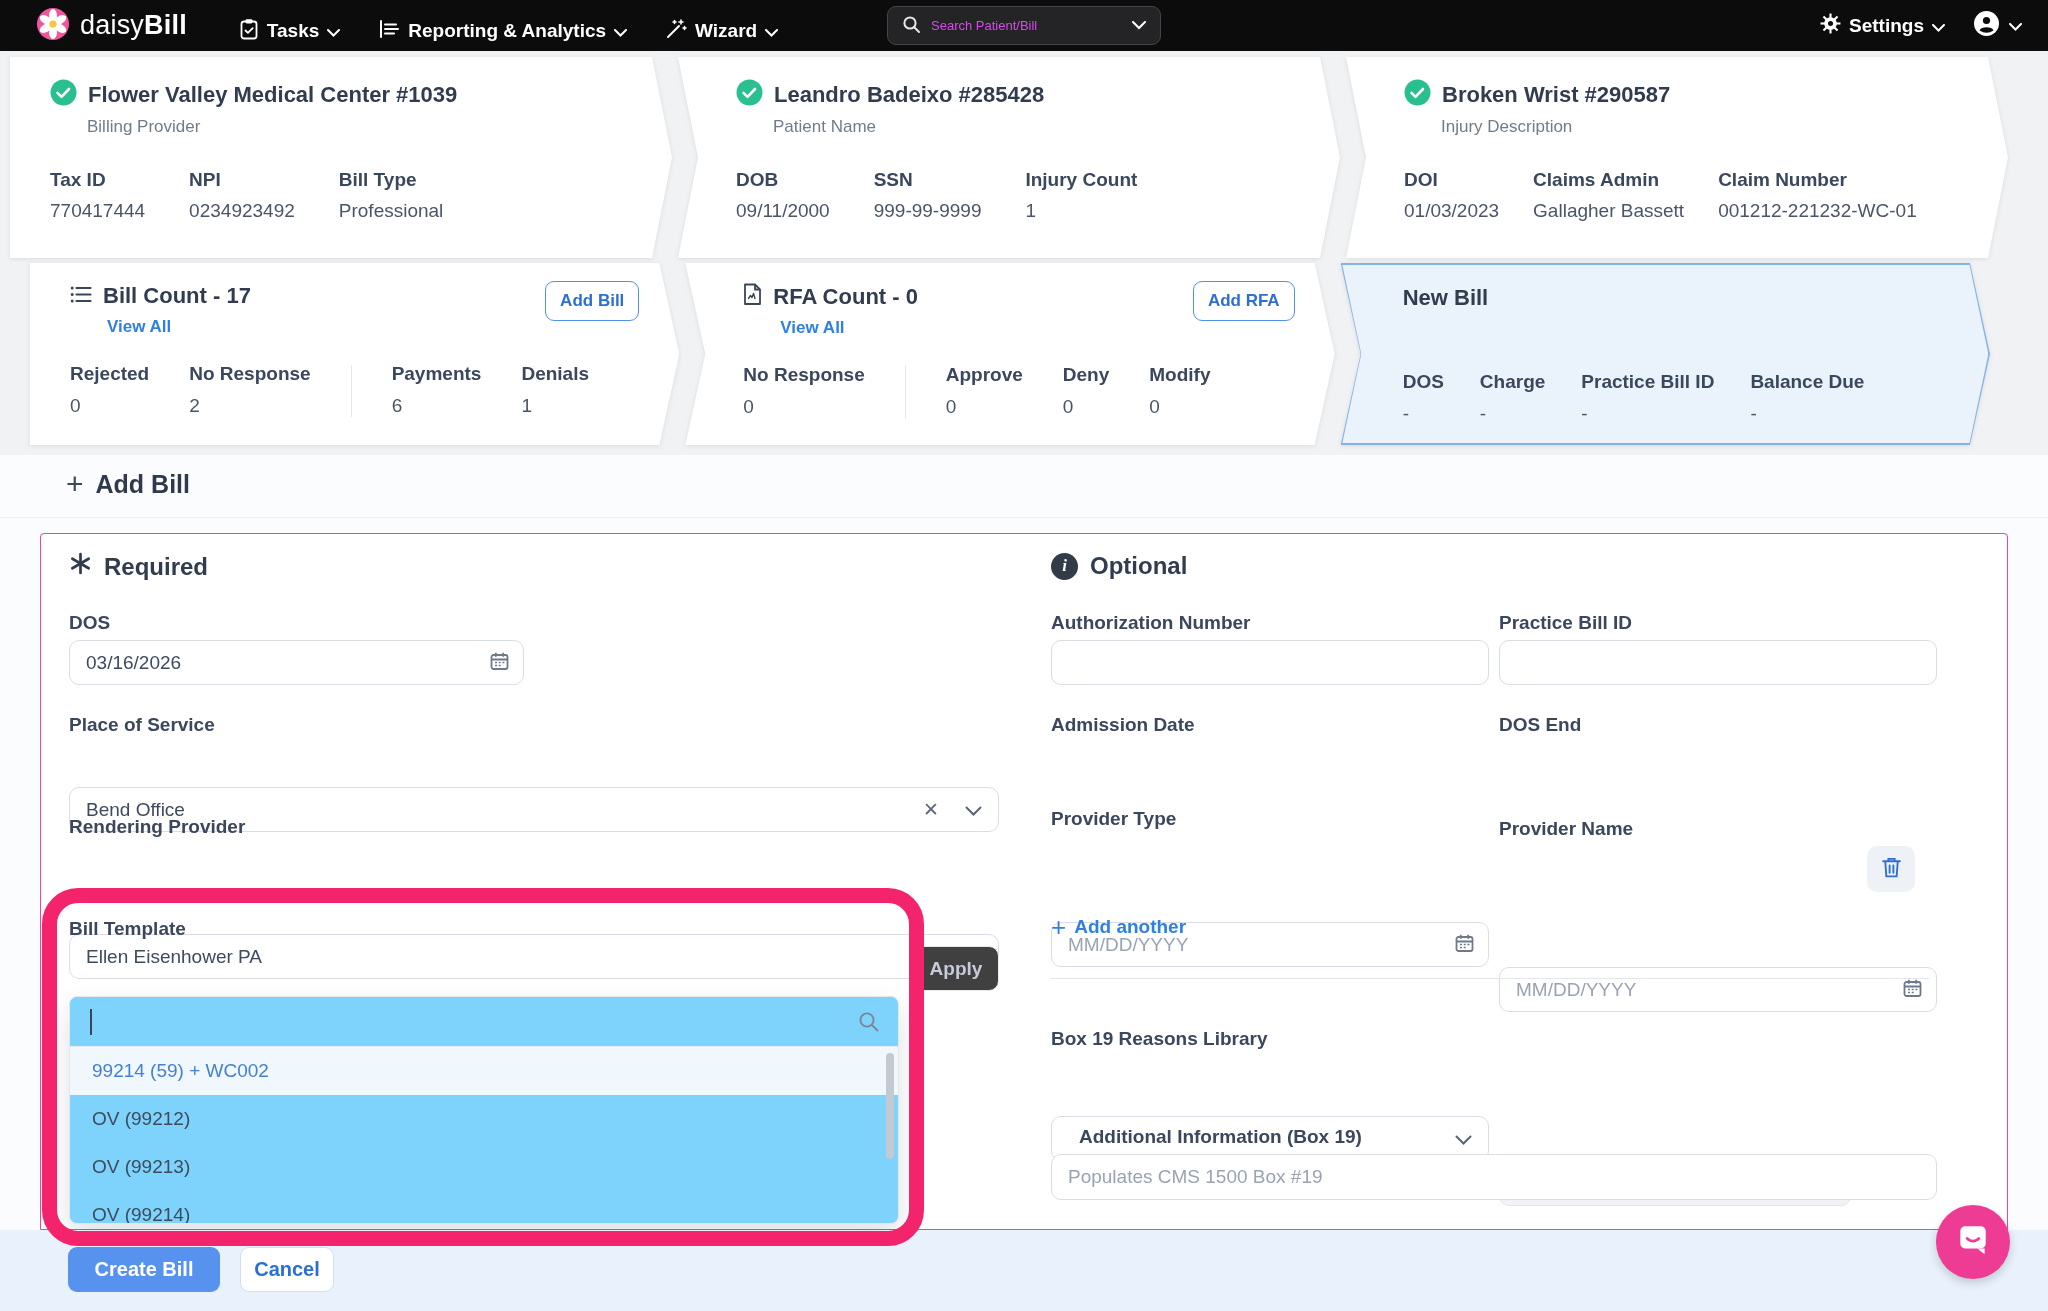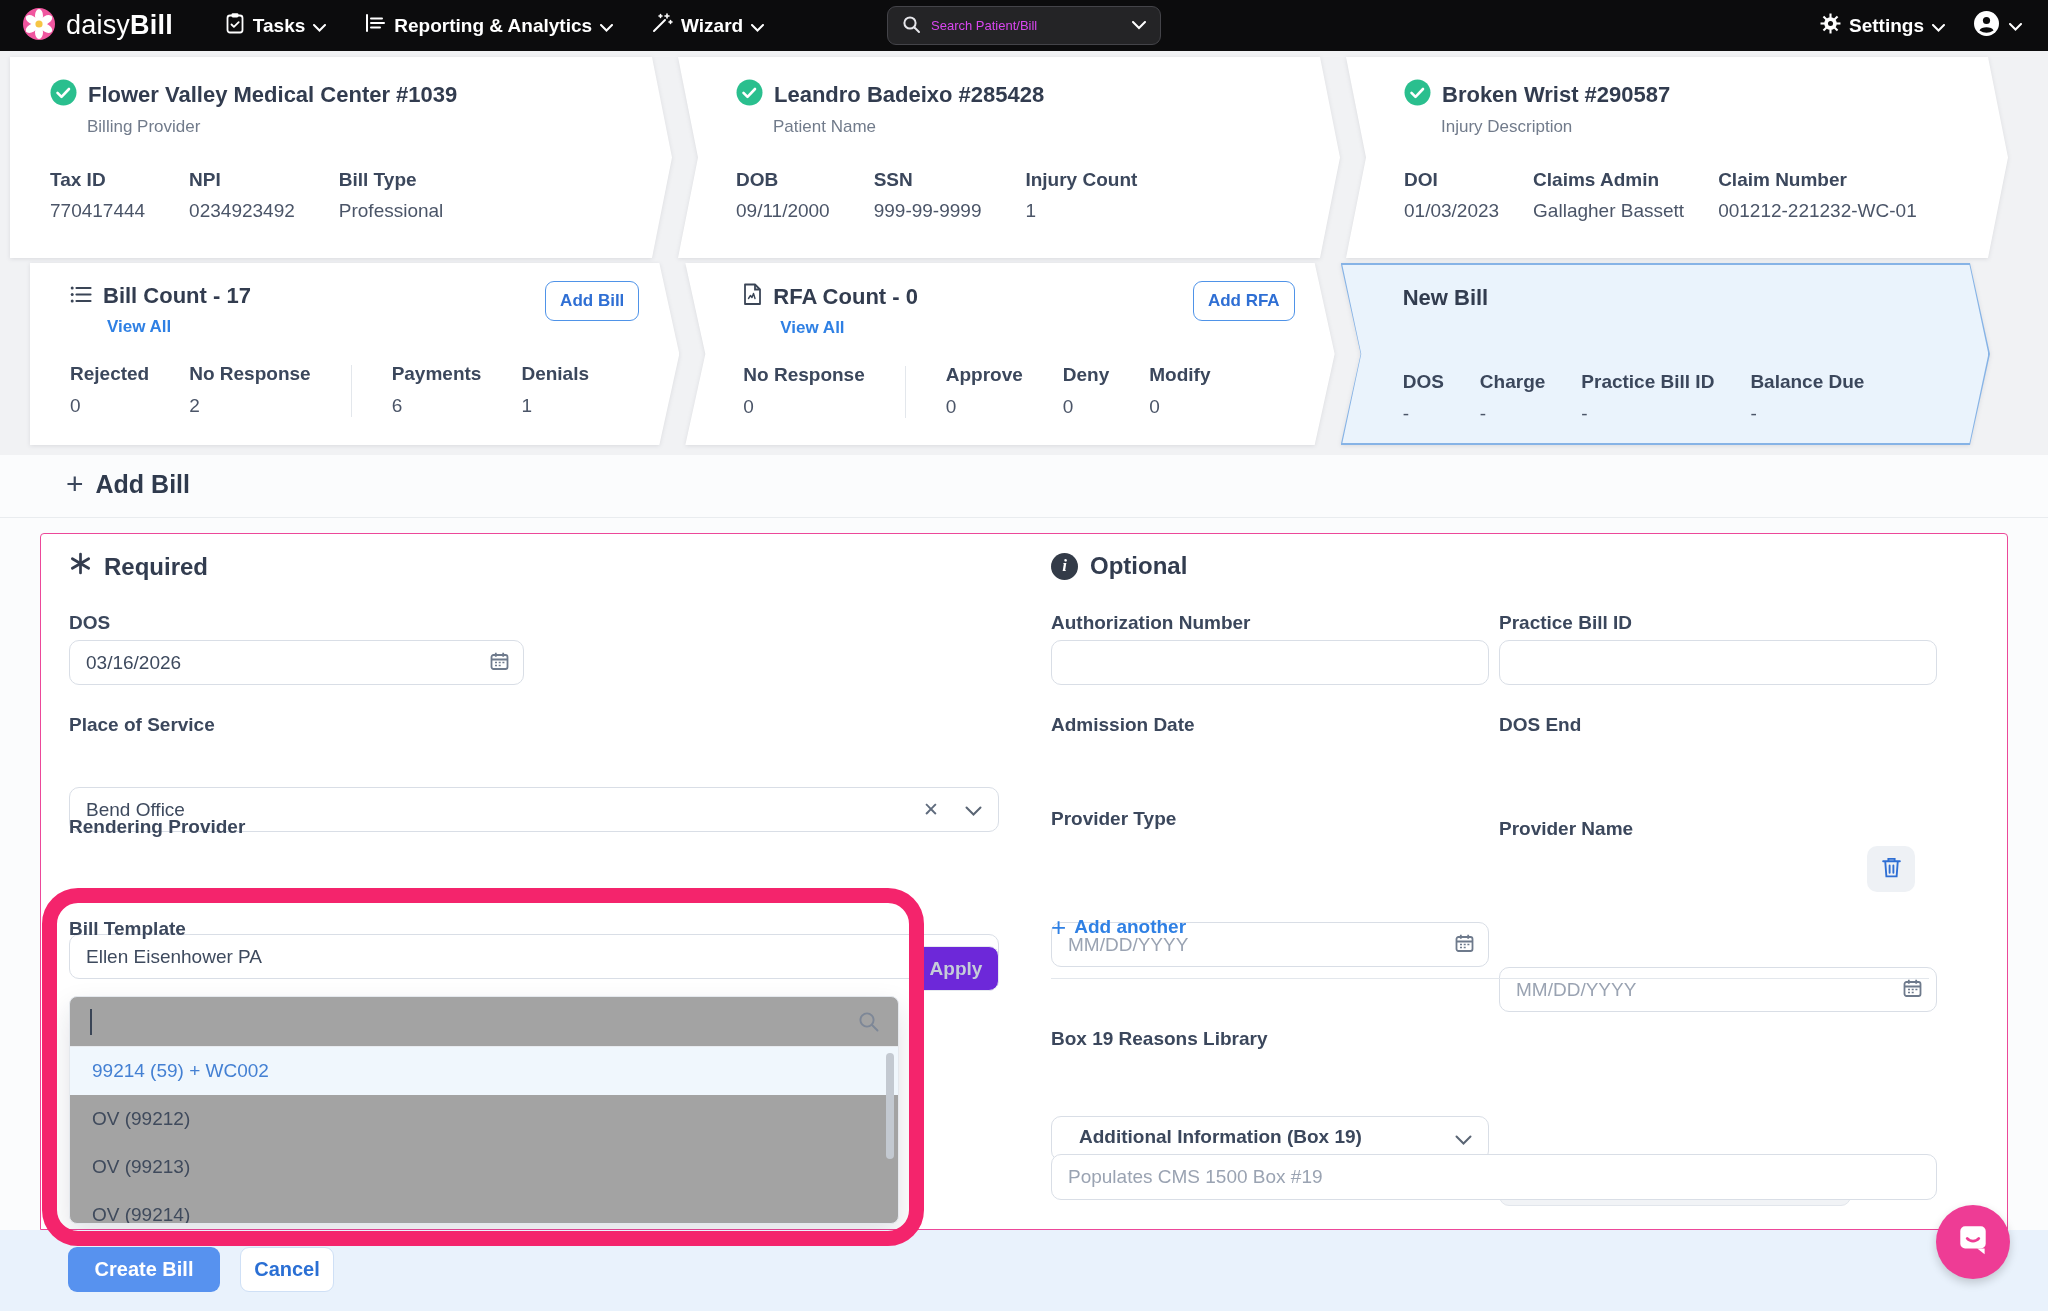--- a/index.html
+++ b/index.html
@@ -4,21 +4,21 @@
 <title>daisyBill — Add Bill</title>
 <style>
   * { margin:0; padding:0; box-sizing:border-box; }
   html,body { width:2048px; height:1311px; }
   body {
     font-family:"Liberation Sans","DejaVu Sans",sans-serif;
     background:#f1f2f4; position:relative; overflow:hidden; color:#3b475c;
   }
   
   .nav { position:absolute; left:0; top:0; width:100%; height:51px; background:#0c0c0d; display:flex; align-items:center; z-index:20; }
-  .nav-left { display:flex; align-items:center; gap:12px; padding-left:22px; }
+  .nav-left { display:flex; align-items:flex-end; gap:12px; padding-left:36px; }
   .brand { display:flex; align-items:center; gap:10px; cursor:pointer; }
   .brand-text { font-size:27px; color:#fff; letter-spacing:.2px; }
   .brand-text .light { font-weight:400; } .brand-text .bold { font-weight:700; }
   .nav-menu { display:flex; align-items:center; gap:38px; margin-left:40px; }
   .nav-item { display:flex; align-items:center; gap:8px; color:#fff; font-size:19px; font-weight:700; cursor:pointer; }
   .chev { display:inline-block; }
   .search-pill { position:absolute; left:50%; top:6px; transform:translateX(-50%); width:274px; height:39px;
     background:#242426; border:1px solid #444449; border-radius:9px; display:flex; align-items:center; gap:10px; padding:0 14px; cursor:pointer; }
   .search-pill span { color:#d946ef; font-size:13px; }
   .nav-right { position:absolute; right:26px; top:0; height:100%; display:flex; align-items:center; gap:28px;justify-content:space-between; }
@@ -79,28 +79,28 @@
   input.tbox { width:100%; outline:none; font-family:inherit; }
   input::placeholder { color:#9aa3b2; }
   .iconbox { position:relative; }
   .iconbox .cal { position:absolute; right:14px; top:50%; transform:translateY(-50%); cursor:pointer; }
   .selbox { background:#fff; border:1px solid #d9dee6; border-radius:10px; height:45px; display:flex; align-items:center; padding:0 16px; font-size:19px; color:#3e4a5e; cursor:pointer; position:relative; }
   .selbox .grow { flex:1; }
   .selbox .clear { color:#5f6b7d; font-size:19px; margin-right:26px; cursor:pointer; }
   .selbox.focus { border:2px solid #4f93e8; }
   .placeholder { color:#9aa3b2; }
   .selbox.disabled { background:#f1f3f6; border-color:#e2e6ec; }
-  .applybtn { background:#6d28d9; border:1px solid #e6eaef; border-radius:10px; color:#c5ccd8; font-size:19px; font-weight:700; font-family:inherit; cursor:default; }
+  .applybtn { background:#404040; border:1px solid #e6eaef; border-radius:10px; color:#c5ccd8; font-size:19px; font-weight:700; font-family:inherit; cursor:default; }
   .linkblue { color:#2f80e4; font-size:19px; font-weight:700; cursor:pointer; display:flex; align-items:center; gap:8px; }
   .divider { height:1px; background:#e3e7ec; }
   .trashbtn { background:#eef1f5; border:none; border-radius:10px; display:flex; align-items:center; justify-content:center; cursor:pointer; }
   .infoc { width:27px; height:27px; border-radius:50%; background:#333b48; color:#fff; display:flex; align-items:center; justify-content:center; font-size:17px; font-weight:700; font-style:italic; font-family:"Liberation Serif","DejaVu Serif",serif; }
 
   
-  .dropdown { background:#a3a3a3; border:1px solid #e4e8ed; border-radius:8px; box-shadow:0 12px 28px rgba(23,34,59,.13); overflow:hidden; z-index:10; }
+  .dropdown { background:#7dd3fc; border:1px solid #e4e8ed; border-radius:8px; box-shadow:0 12px 28px rgba(23,34,59,.13); overflow:hidden; z-index:10; }
   .dd-search { height:50px; border-bottom:1px solid #e8ebef; position:relative; }
   .dd-caret { position:absolute; left:20px; top:12px; width:2px; height:26px; background:#3a4556; }
   .dd-mag { position:absolute; right:18px; top:13px; }
   .dd-opt { height:48px; display:flex; align-items:center; padding:0 22px; font-size:19px; color:#3f4a5c; cursor:pointer; }
   .dd-opt.hl { background:#f0f7fd; color:#4480d3; }
   .dd-scroll { position:absolute; right:4px; top:56px; width:8px; height:106px; border-radius:4px; background:#c3c9d1; cursor:grab; }
 
   
   .footbar { position:absolute; left:0; right:0; top:1230px; height:81px; background:#e9f2fc; z-index:7; }
   .btn-primary { position:absolute; left:68px; top:17px; width:152px; height:45px; background:#5792ef; color:#fff; border:none; border-radius:9px; font-size:20px; font-weight:700; font-family:inherit; cursor:pointer; }

